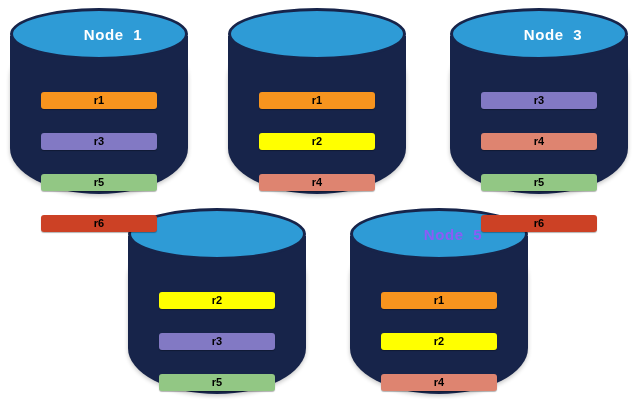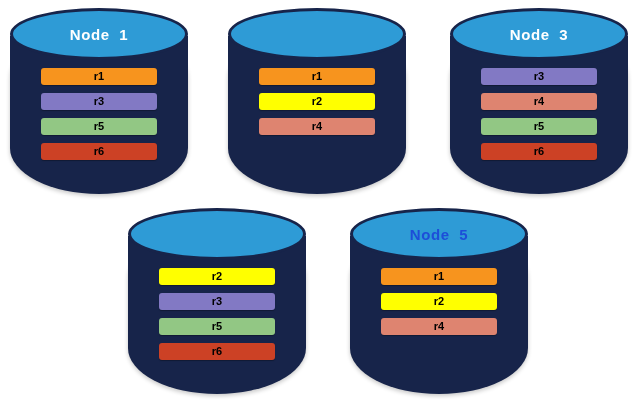--- a/index.html
+++ b/index.html
@@ -59,21 +59,21 @@
     width: 178px;
     height: 52px;
     background: #2e9bd6;
     border-radius: 89px / 26px;
     border: 3px solid #17244a;
     box-sizing: border-box;
   }
 
   .node .title {
     position: absolute;
-    left: 0;
+    left: 14px;
     top: 2px;
     width: 178px;
     height: 52px;
     display: flex;
     align-items: center;
     justify-content: center;
     color: #ffffff;
     font-size: 15px;
     font-weight: bold;
     letter-spacing: 0.6px;
@@ -95,20 +95,21 @@
     margin-bottom: 8px;
     border-radius: 3px;
     display: flex;
     align-items: center;
     justify-content: center;
     font-size: 11px;
     font-weight: bold;
     color: #000000;
     line-height: 1;
     box-shadow: 0 1px 1px rgba(0,0,0,0.3);
+    margin-top: 24px;
   }
   .bar:last-child { margin-bottom: 0; }
 </style>
 </head>
 <body style="background: rgb(255, 255, 255);">
 
 <div class="diagram">
     <div class="node" style="left: 10px; top: 6px;">
       <div class="body" style="background: rgb(23, 36, 74);"></div>
       <div class="barrel" style="background: rgb(23, 36, 74);"></div>
@@ -151,20 +152,20 @@
         <div class="bar" style="background: rgb(255, 255, 0); color: rgb(0, 0, 0);">r2</div>
         <div class="bar" style="background: rgb(130, 121, 196); color: rgb(0, 0, 0);">r3</div>
         <div class="bar" style="background: rgb(146, 199, 132); color: rgb(0, 0, 0);">r5</div>
         <div class="bar" style="background: rgb(204, 65, 37); color: rgb(0, 0, 0);">r6</div>
       </div>
     </div>
     <div class="node" style="left: 350px; top: 206px;">
       <div class="body" style="background: rgb(23, 36, 74);"></div>
       <div class="barrel" style="background: rgb(23, 36, 74);"></div>
       <div class="top" style="background: rgb(46, 155, 214); border-color: rgb(23, 36, 74);"></div>
-      <div class="title" style="color: #1d4ed8;">Node  5</div>
+      <div class="title" style="color: #8b5cf6;">Node  5</div>
       <div class="bars">
         <div class="bar" style="background: rgb(247, 148, 30); color: rgb(0, 0, 0);">r1</div>
         <div class="bar" style="background: rgb(255, 255, 0); color: rgb(0, 0, 0);">r2</div>
         <div class="bar" style="background: rgb(222, 132, 112); color: rgb(0, 0, 0);">r4</div>
       </div>
     </div>
   </div>
 
 </body></html>

